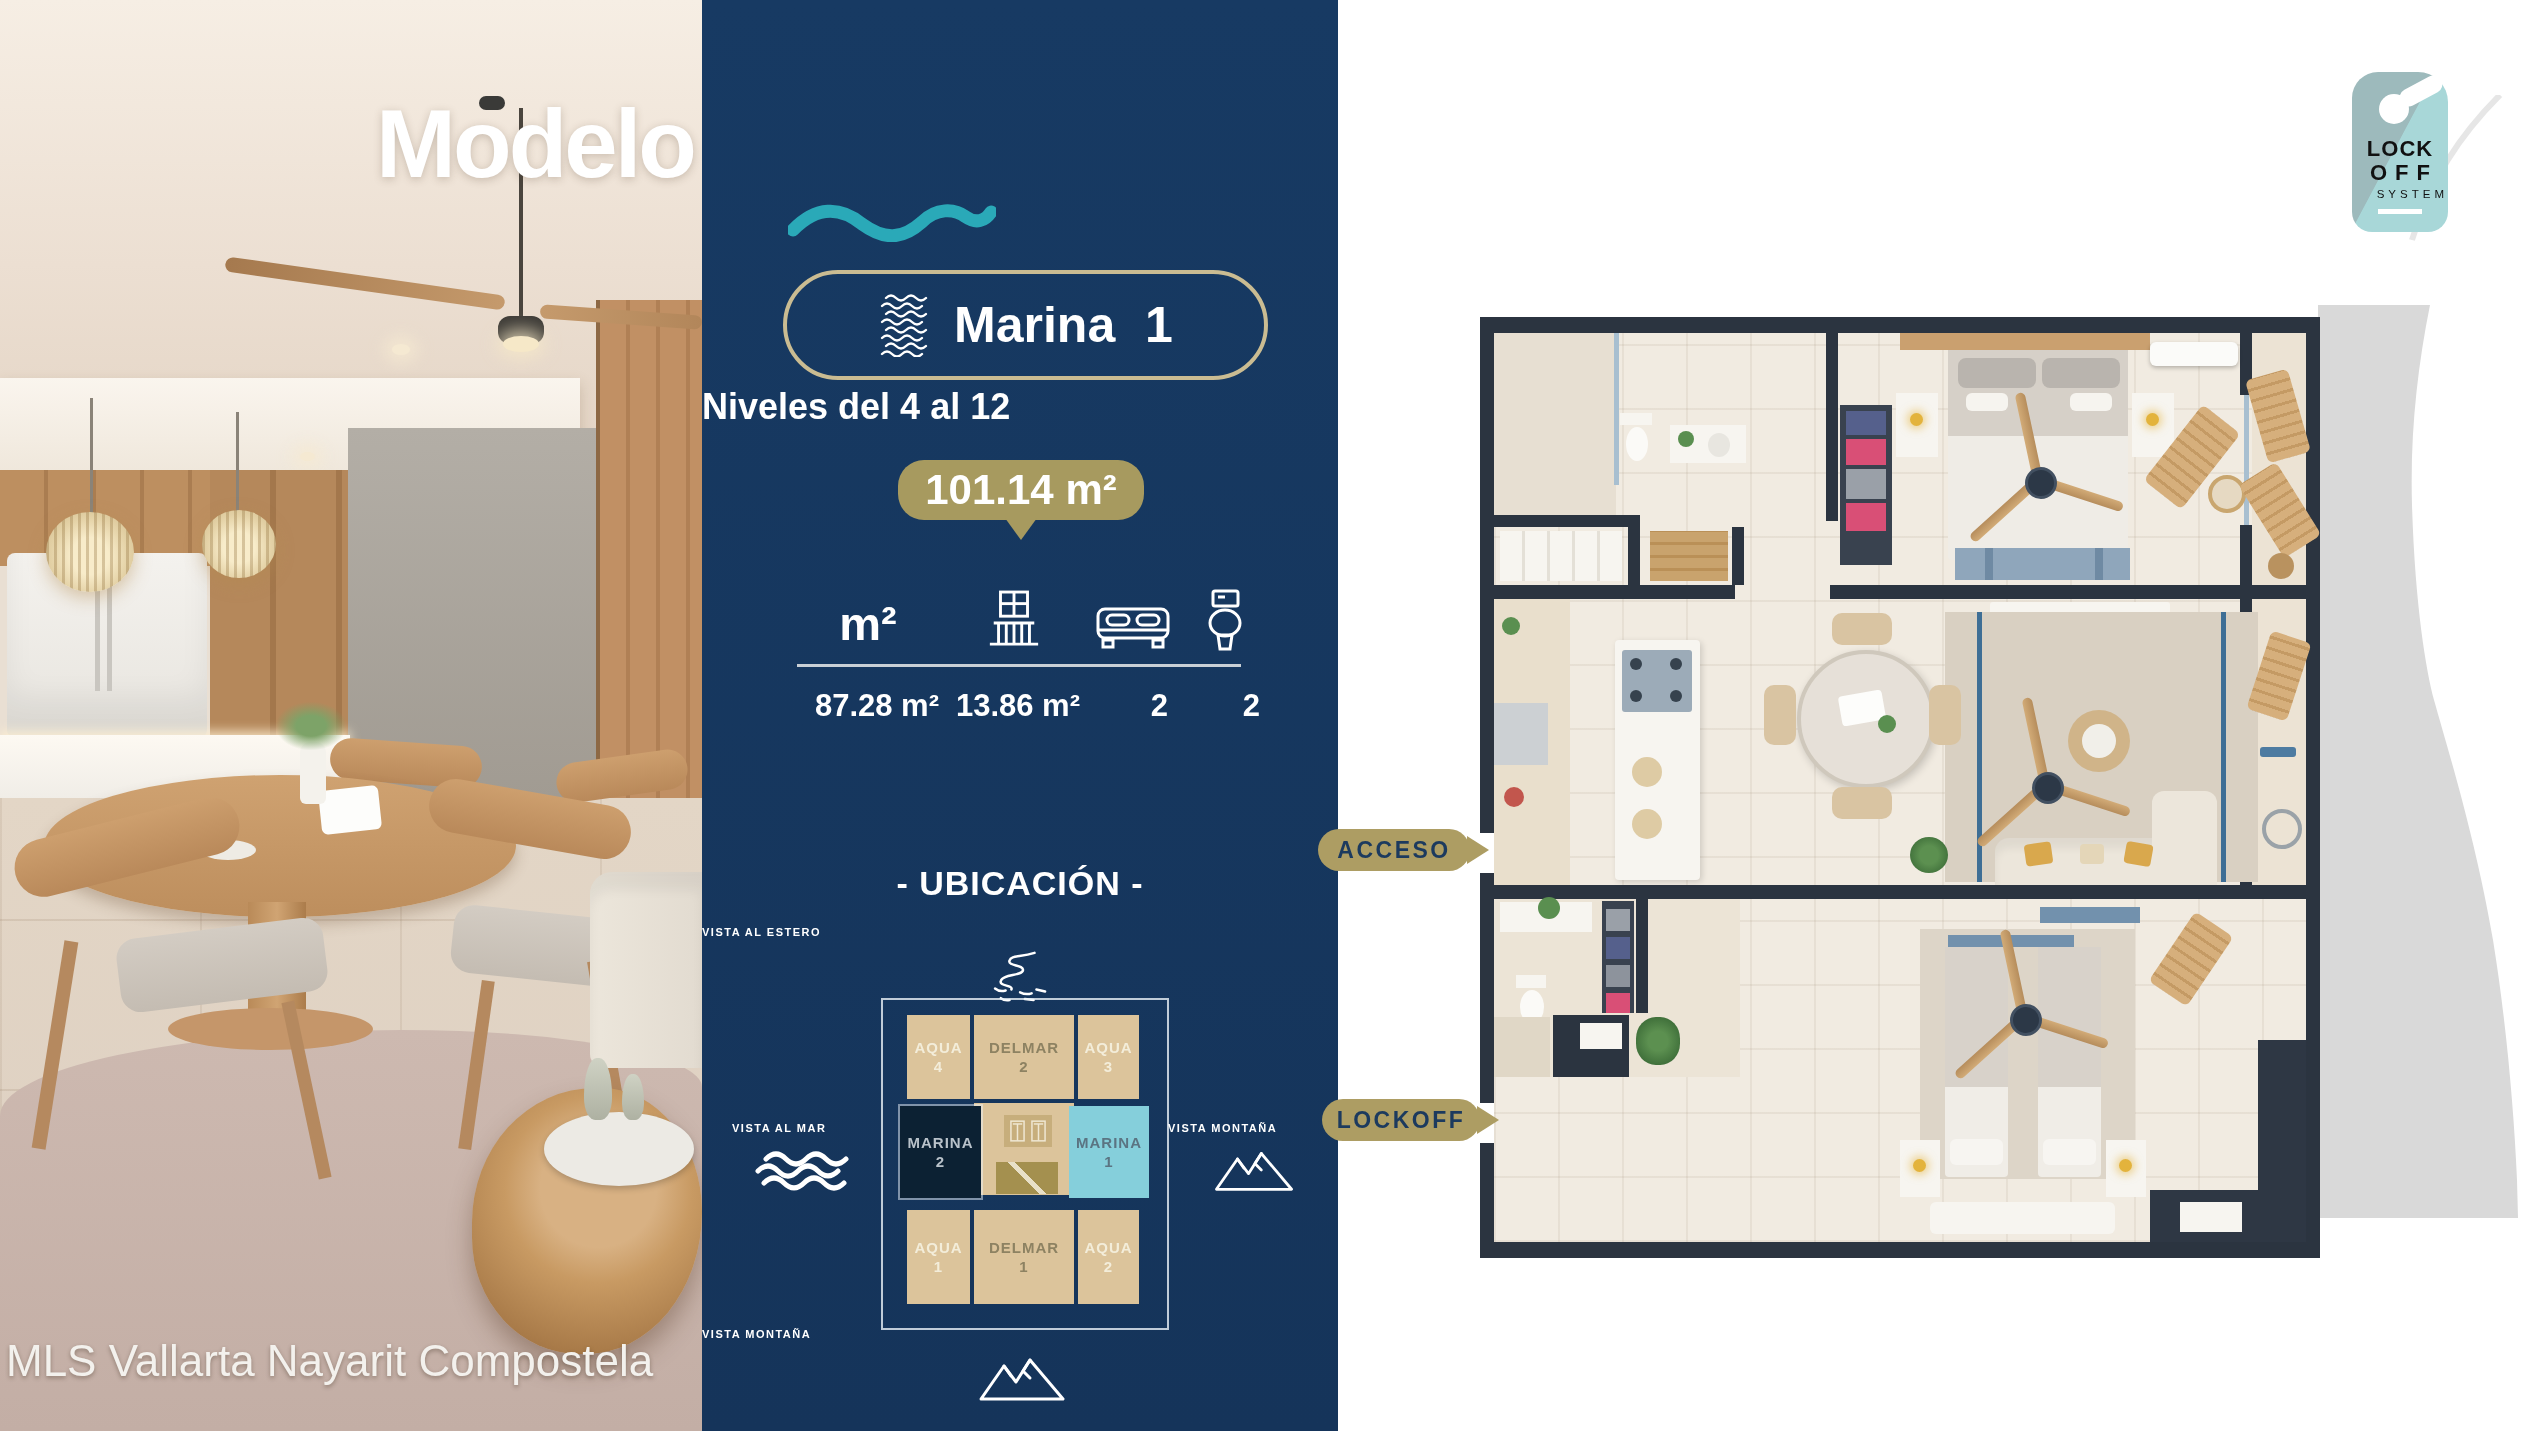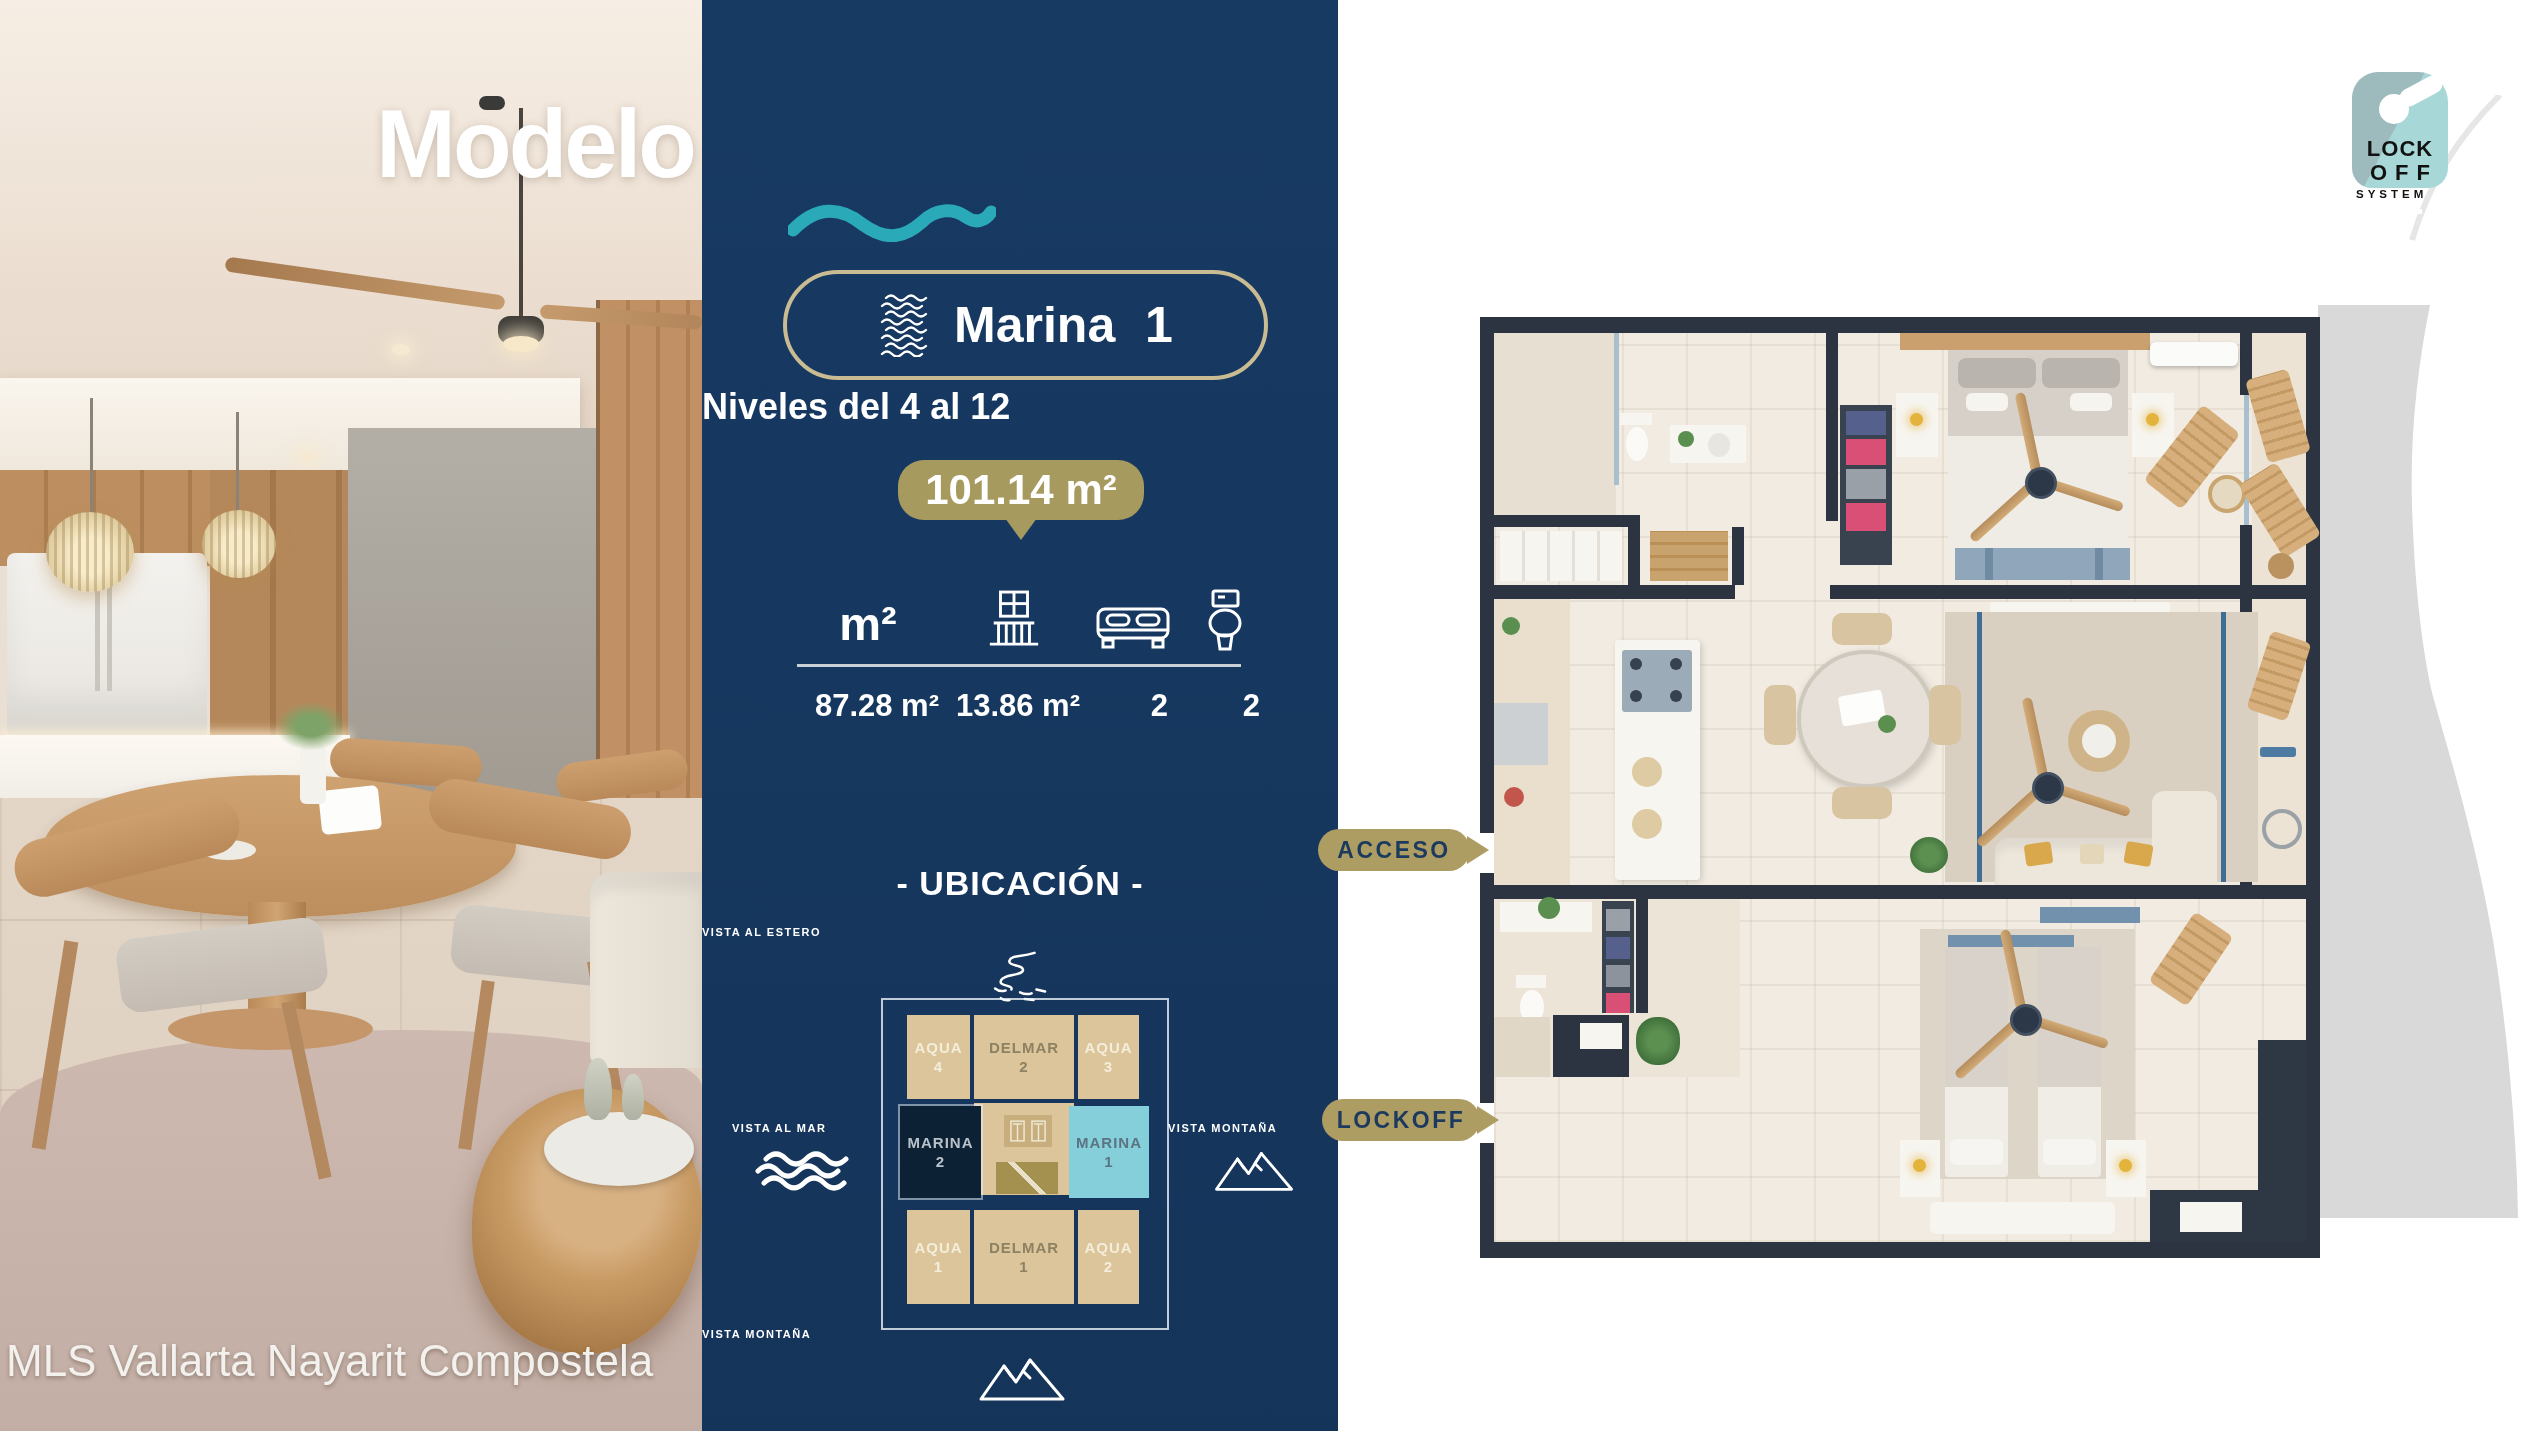--- a/index.html
+++ b/index.html
@@ -104,27 +104,27 @@
   .darkwr{background:#39424f}
   .gold-dot{background:#e3b33c;border-radius:50%;box-shadow:0 0 8px 3px rgba(227,179,60,.55)}
   .fan2{position:absolute;width:0;height:0}
   .fan2 .b{position:absolute;left:-3px;top:-5px;width:92px;height:10px;border-radius:6px;background:linear-gradient(#d2ab77,#b68d5c);transform-origin:3px 5px}
   .fan2 .b1{transform:rotate(18deg)}.fan2 .b2{transform:rotate(138deg)}.fan2 .b3{transform:rotate(258deg)}
   .fan2 .hub{position:absolute;left:-13px;top:-13px;width:26px;height:26px;border-radius:50%;background:#2c3847;border:3px solid #425061}
   .lounger{background:repeating-linear-gradient(0deg,#d6af7c 0 8px,#c49a64 8px 11px);border-radius:6px}
   .glass{background:#a8bfd0}
 
   
-  #tag{position:absolute;left:2352px;top:72px;width:96px;height:116px;border-radius:26px 30px 20px 20px;
+  #tag{position:absolute;left:2352px;top:72px;width:96px;height:160px;border-radius:26px 30px 20px 20px;
     background:linear-gradient(118deg,#9dbabc 46%,#a8d7d8 46.5%);z-index:20}
   #tag .hole{position:absolute;left:27px;top:22px;width:30px;height:30px;border-radius:50%;background:#fff}
   #tag .slot{position:absolute;left:46px;top:10px;width:46px;height:18px;background:#fff;border-radius:10px;transform:rotate(-28deg)}
   #tag .l1{position:absolute;left:0;top:64px;width:100%;text-align:center;font-size:22px;font-weight:bold;color:#111;letter-spacing:1px}
   #tag .l2{position:absolute;left:0;top:88px;width:100%;text-align:center;font-size:22px;font-weight:bold;color:#111;letter-spacing:8px;text-indent:8px}
-  #tag .l3{position:absolute;left:0;top:116px;width:100%;text-align:left;font-size:11.5px;font-weight:700;color:#111;letter-spacing:4px;text-indent:4px}
+  #tag .l3{position:absolute;left:0;top:116px;width:100%;text-align:right;font-size:11.5px;font-weight:400;color:#111;letter-spacing:4px;text-indent:4px}
   #tag .bar{position:absolute;left:26px;top:137px;width:44px;height:5px;background:#fff}
 
   .wm{position:absolute;left:6px;top:1336px;color:#f3f1ed;font-size:44px;letter-spacing:0;
     text-shadow:0 2px 4px rgba(60,45,30,.4);z-index:40;white-space:nowrap}
 </style>
 </head>
 <body>
 
 <div id="stage">
 

